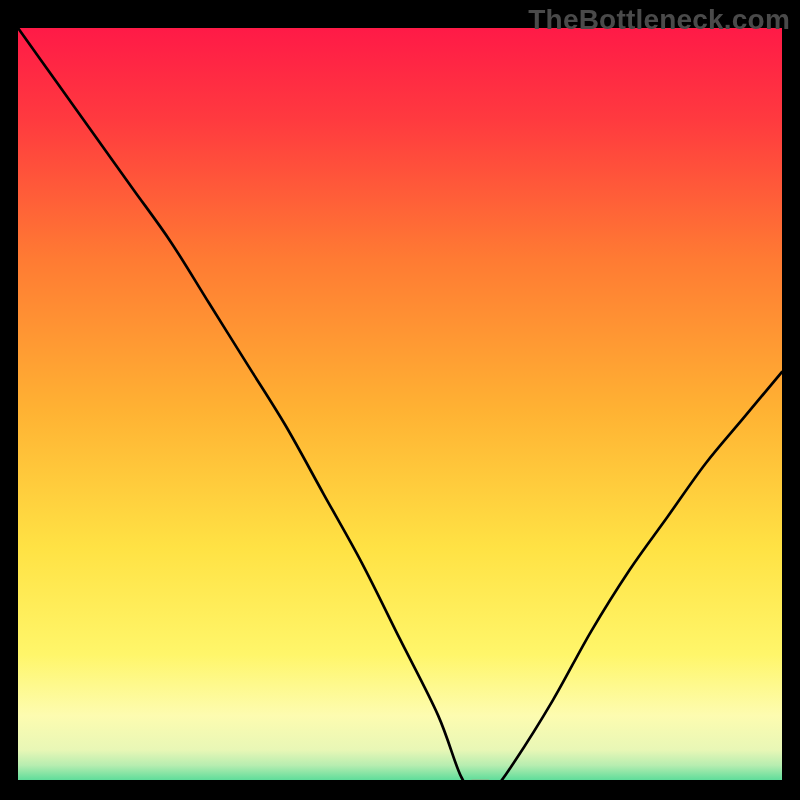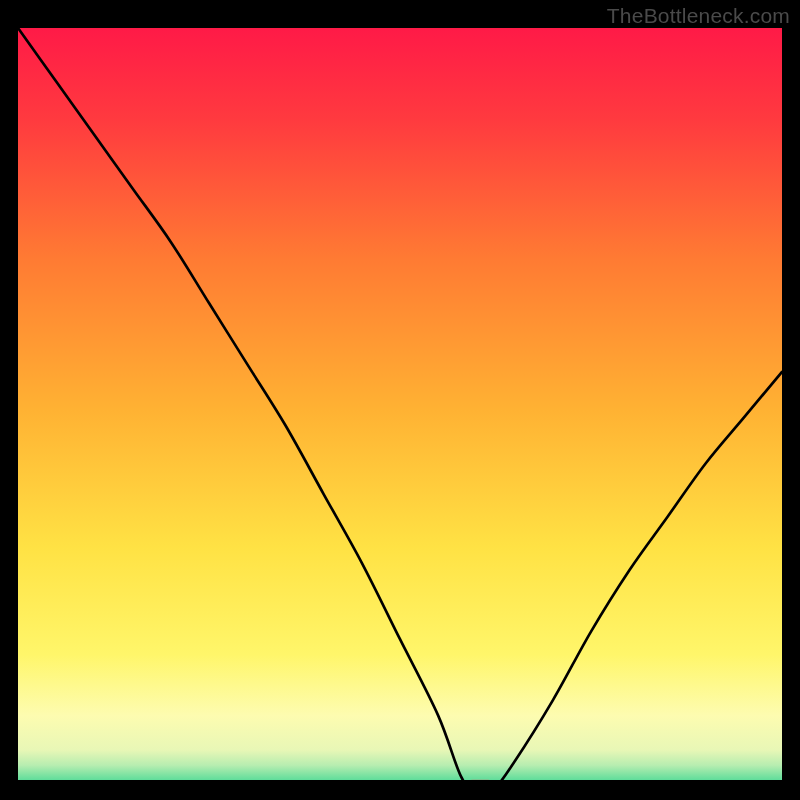--- a/index.html
+++ b/index.html
@@ -15,22 +15,22 @@
     position: relative;
     width: 800px;
     height: 800px;
     background: #000;
   }
   .watermark {
     position: absolute;
     top: 4px;
     right: 10px;
     color: #4a4a4a;
-    font-size: 21px;
-    font-weight: normal;
+    font-size: 28px;
+    font-weight: bold;
     letter-spacing: 0.2px;
     z-index: 10;
   }
   .plot-area {
     position: absolute;
     left: 18px;
     top: 28px;
     width: 764px;
     height: 752px;
     overflow: hidden;

